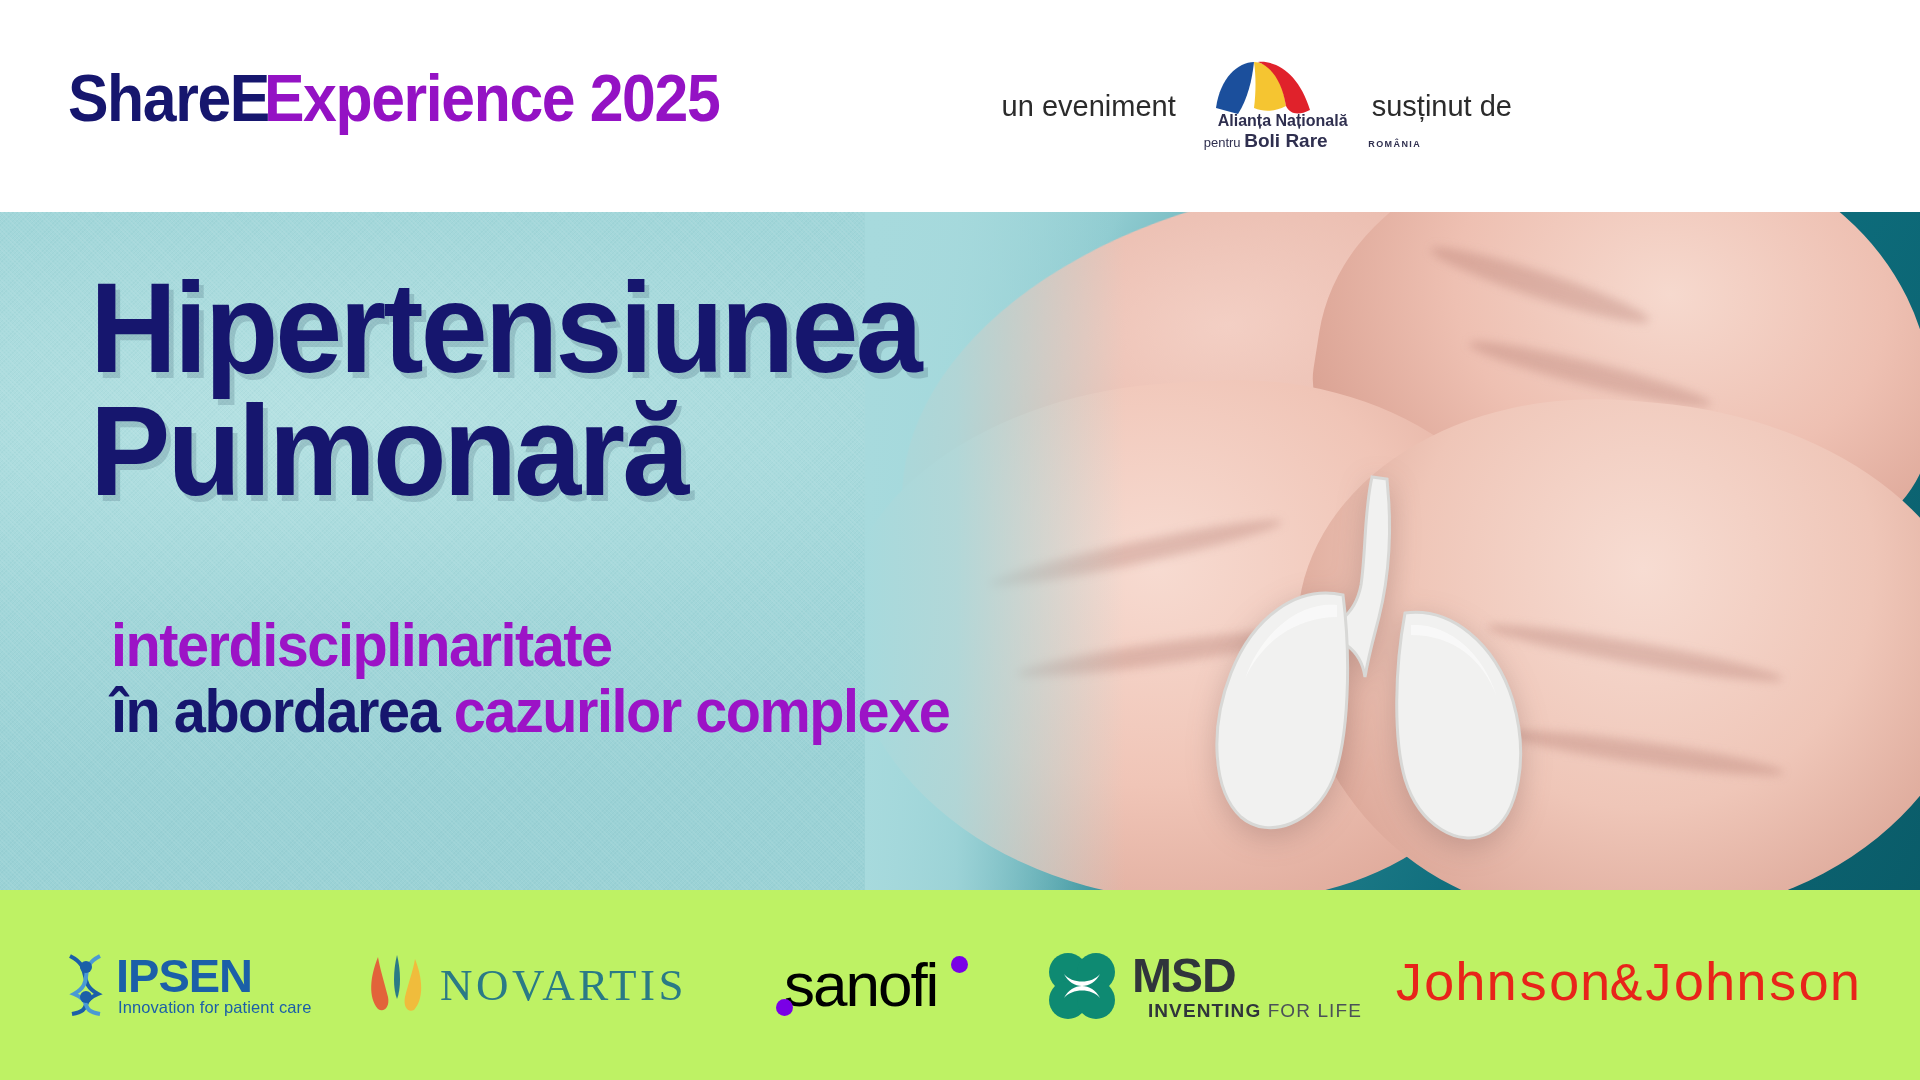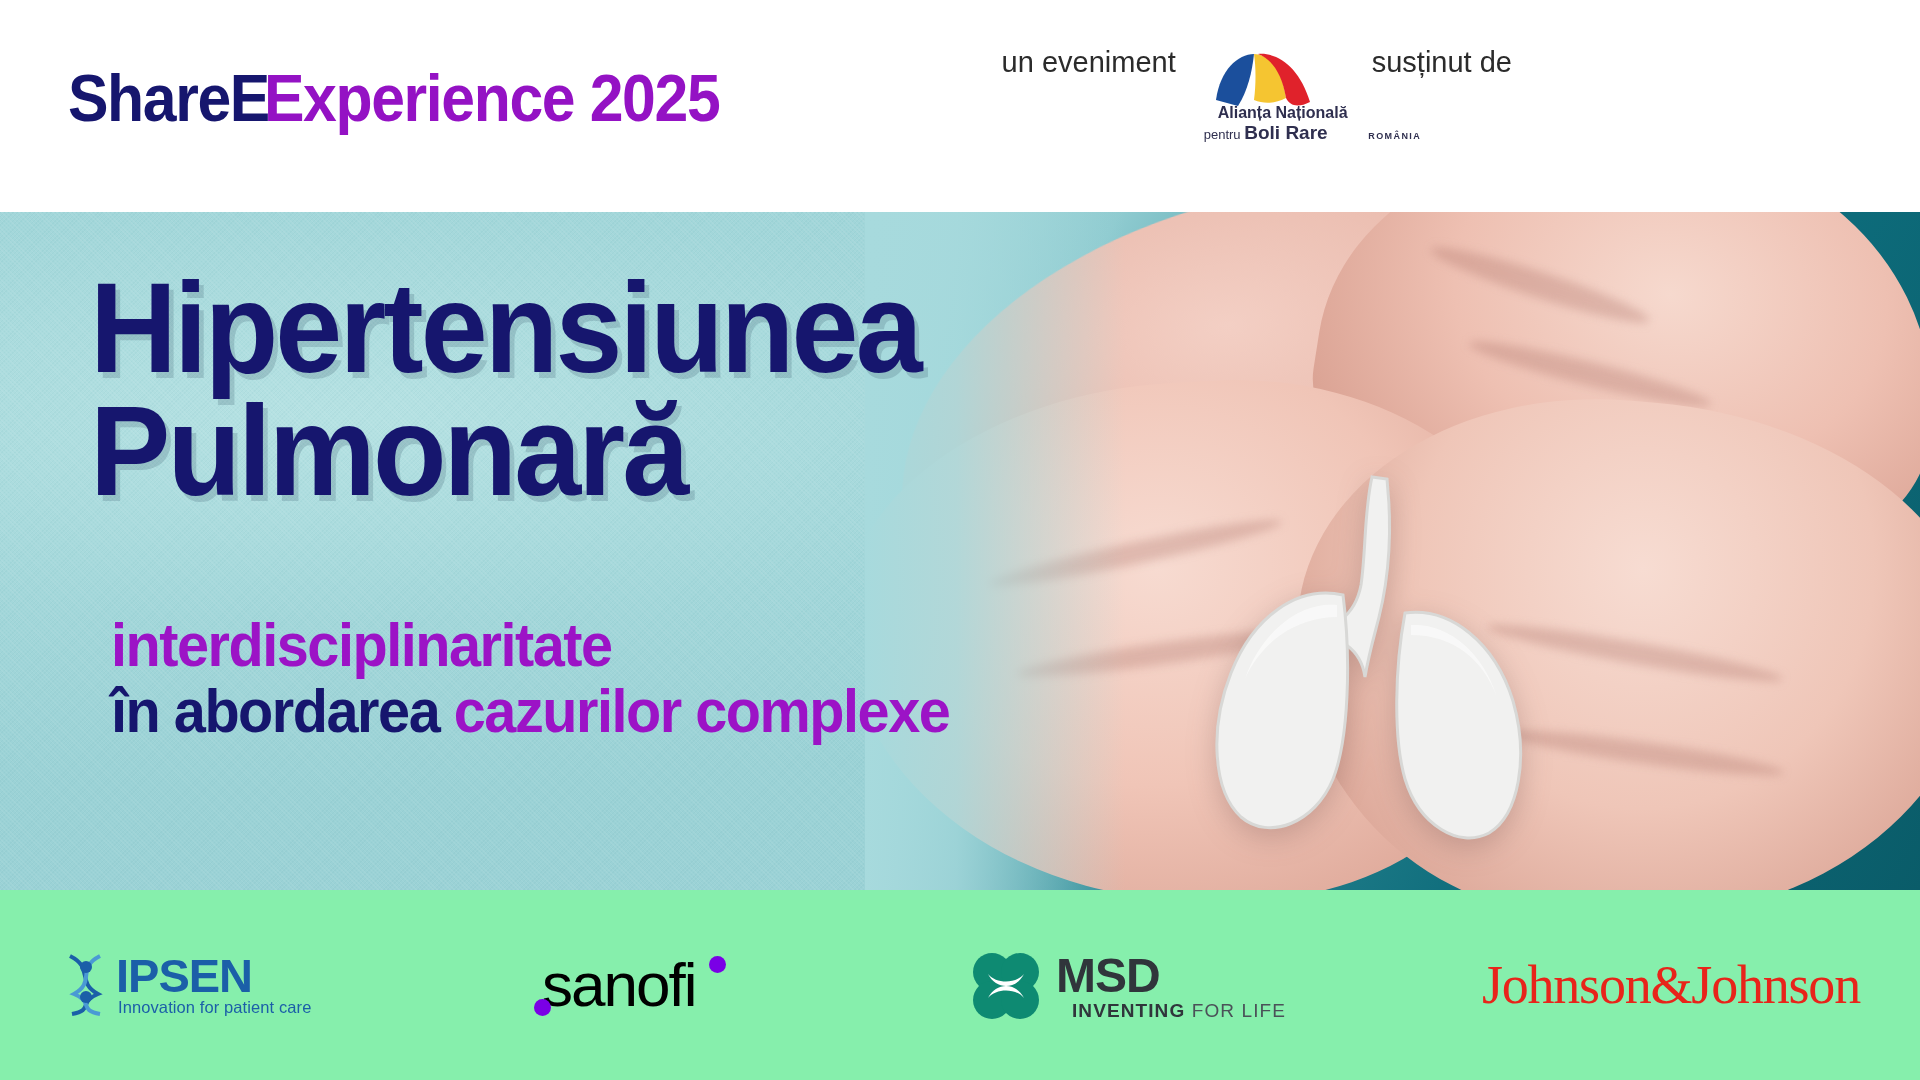--- a/index.html
+++ b/index.html
@@ -17,21 +17,21 @@
                 display:flex; align-items:baseline; white-space:nowrap; }
   .brand-share { font-size:66px; font-weight:bold; color:#16166e;
                  letter-spacing:-1.5px; font-family:"Liberation Sans", sans-serif;
                  font-stretch:condensed; transform:scaleX(.92); transform-origin:left center; }
   .brand-exp { font-size:66px; font-weight:bold; color:#9412c4;
                letter-spacing:-1.5px; margin-left:-22px;
                font-family:"Liberation Sans", sans-serif;
                transform:scaleX(.92); transform-origin:left center; }
 
   .header-partners { position:absolute; right:52px; top:46px; height:120px;
-                     display:flex; gap:22px; }
+                     display:flex; align-items:center; gap:22px; }
 
   .partner-text { font-size:29px; color:#2b2b2b; font-weight:400;
                   font-family:"Liberation Sans", sans-serif; white-space:nowrap; }
 
   
   .arc-logo { position:relative; width:210px; height:104px; }
   .arc-flame { position:absolute; left:2px; top:4px; width:74px; height:74px; }
   .arc-word { position:absolute; left:56px; top:20px; white-space:nowrap;
               font-size:46px; font-weight:bold; color:#d81f26;
               letter-spacing:-1px; }
@@ -118,21 +118,21 @@
 
   .subhead { position:absolute; left:70px; top:400px; z-index:10;margin-left:41px; }
   .s-line { font-family:"Liberation Sans", sans-serif; font-weight:bold;
             font-size:62px; line-height:1.06; letter-spacing:-1.6px;
             white-space:nowrap; transform:scaleX(.93); transform-origin:left center; }
   .s-purple { color:#9c13c6; }
   .s-navy   { color:#16166e; }
 
   
   .footer { position:absolute; left:0; top:890px; width:1920px; height:190px;
-            background:#86efac; display:flex; align-items:center;
+            background:#bef264; display:flex; align-items:center;
             justify-content:space-between; padding:0 60px; }
 
   .sponsor { display:flex; align-items:center; }
 
   
   .ipsen { position:relative; width:250px; height:78px; }
   .ipsen-mark { position:absolute; left:0; top:6px; width:52px; height:64px; }
   .ipsen-word { position:absolute; left:56px; top:2px; font-size:47px; font-weight:bold;
                 color:#1b5fa8; letter-spacing:-1px; }
   .ipsen-tag { position:absolute; left:58px; top:52px; font-size:16.5px; color:#1b5fa8;
@@ -158,21 +158,21 @@
   .msd { position:relative; width:290px; height:82px; }
   .msd-mark { position:absolute; left:0; top:6px; width:76px; height:72px; }
   .msd-word { position:absolute; left:88px; top:4px; font-size:48px; font-weight:bold;
               color:#30353b; letter-spacing:-1px; }
   .msd-tag { position:absolute; left:104px; top:56px; font-size:19px;
              letter-spacing:1.1px; color:#4b5158; white-space:nowrap; }
   .msd-tag b { color:#30353b; }
 
   
   .jnj { font-size:54px; color:#e8241a; letter-spacing:-1.2px;
-         font-family:Liberation Serif, serif; font-weight:normal; white-space:nowrap; }
+         font-family:Liberation Mono, monospace; font-weight:normal; white-space:nowrap; }
 </style>
 </head>
 <body>
 
 <div class="poster">
 
   <div class="header">
 
     <div class="brand-logo">
       <span class="brand-share">ShareE</span>
@@ -261,20 +261,30 @@
           <path d="M10 4 C34 16 16 30 38 42 C18 50 34 58 12 62" stroke="#1b5fa8" stroke-width="4" fill="none"></path>
           <path d="M40 4 C16 16 36 30 14 42 C34 50 18 58 40 62" stroke="#4a9ad4" stroke-width="4" fill="none"></path>
           <circle cx="26" cy="15" r="6" fill="#1b5fa8"></circle>
           <circle cx="26" cy="45" r="6" fill="#1b5fa8"></circle>
         </svg>
         <div class="ipsen-word">IPSEN</div>
         <div class="ipsen-tag">Innovation for patient care</div>
       </div>
     </div>
 
+    <div class="sponsor">
+      <div class="novartis">
+        <svg class="nov-mark" viewBox="0 0 58 62">
+          <path d="M10 4 C2 24 0 44 10 56 C16 60 22 54 20 44 C16 28 12 16 10 4 Z" fill="#e2633a"></path>
+          <path d="M29 2 C25 18 25 36 29 46 C33 36 33 18 29 2 Z" fill="#2a7a86"></path>
+          <path d="M47 6 C55 26 56 46 46 57 C40 60 35 54 37 44 C41 28 45 18 47 6 Z" fill="#f0bc3c"></path>
+        </svg>
+        <div class="nov-word">NOVARTIS</div>
+      </div>
+    </div>
 
     <div class="sponsor">
       <div class="sanofi">
         <div class="sanofi-word">sanofi</div>
         <div class="sanofi-dot-lead"></div>
         <div class="sanofi-dot-i"></div>
       </div>
     </div>
 
     <div class="sponsor">

